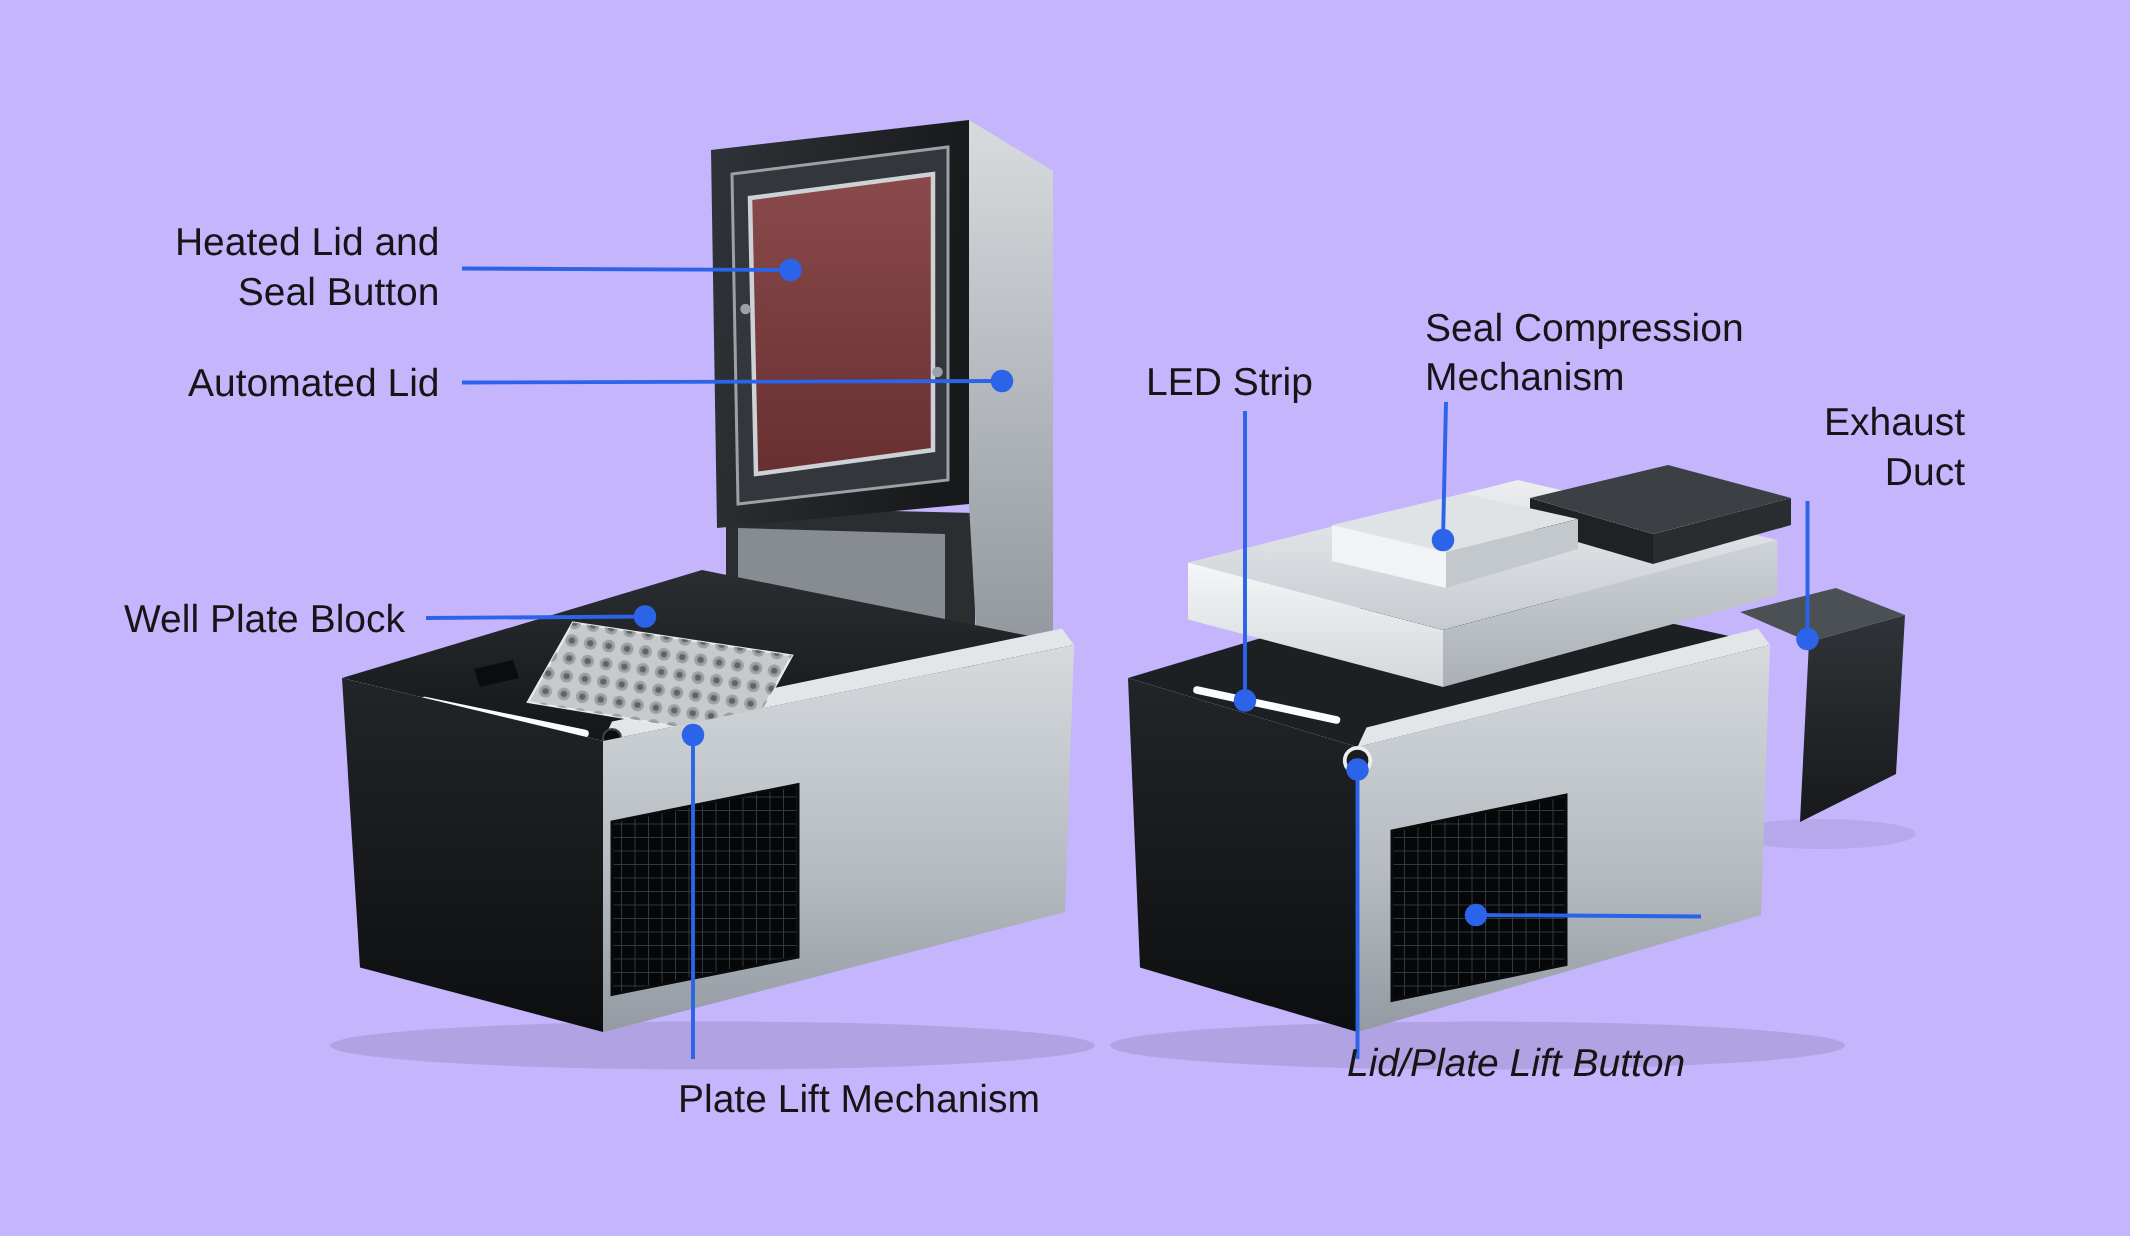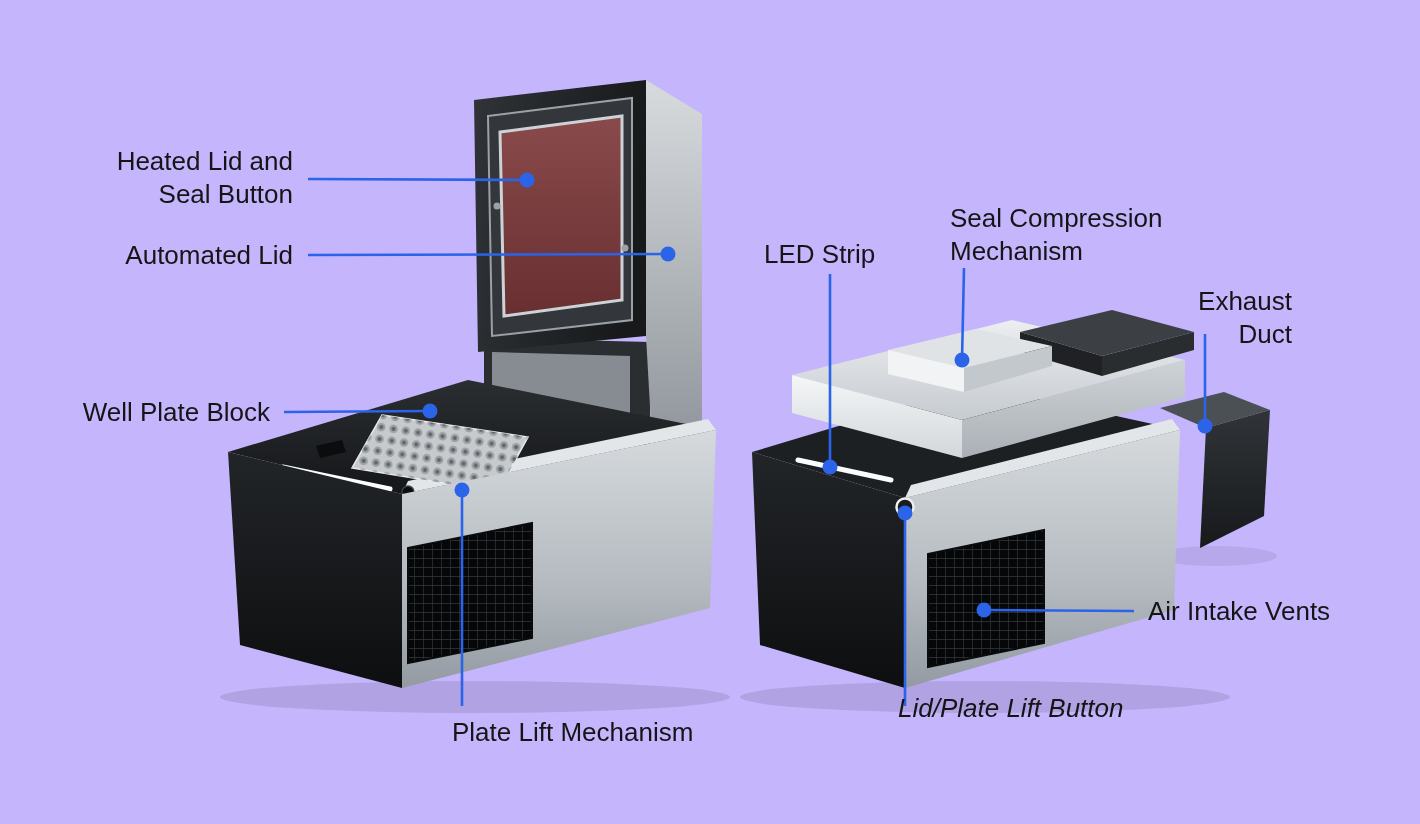--- a/index.html
+++ b/index.html
@@ -183,26 +183,23 @@
 
   <div class="label" style="left:748px; top:238px;margin-left:16px;">
     <span class="line">LED Strip</span>
   </div>
 
   <div class="label" style="left:950px; top:202px;">
     <span class="line">Seal Compression</span>
     <span class="line">Mechanism</span>
   </div>
 
-  <div class="label align-right" style="right:128px; top:265px;margin-top:20px;">
+  <div class="label align-right" style="right:110px; top:265px;">
     <span class="line">Exhaust</span>
     <span class="line">Duct</span>
   </div>
 
-  <div class="label" style="left:1148px; top:595px;">
-    <span class="line">Air Intake Vents</span>
-  </div>
 
   <div class="label" style="left:898px; top:692px;font-style:italic;">
     <span class="line">Lid/Plate Lift Button</span>
   </div>
 
 </div>
 
 </body></html>

